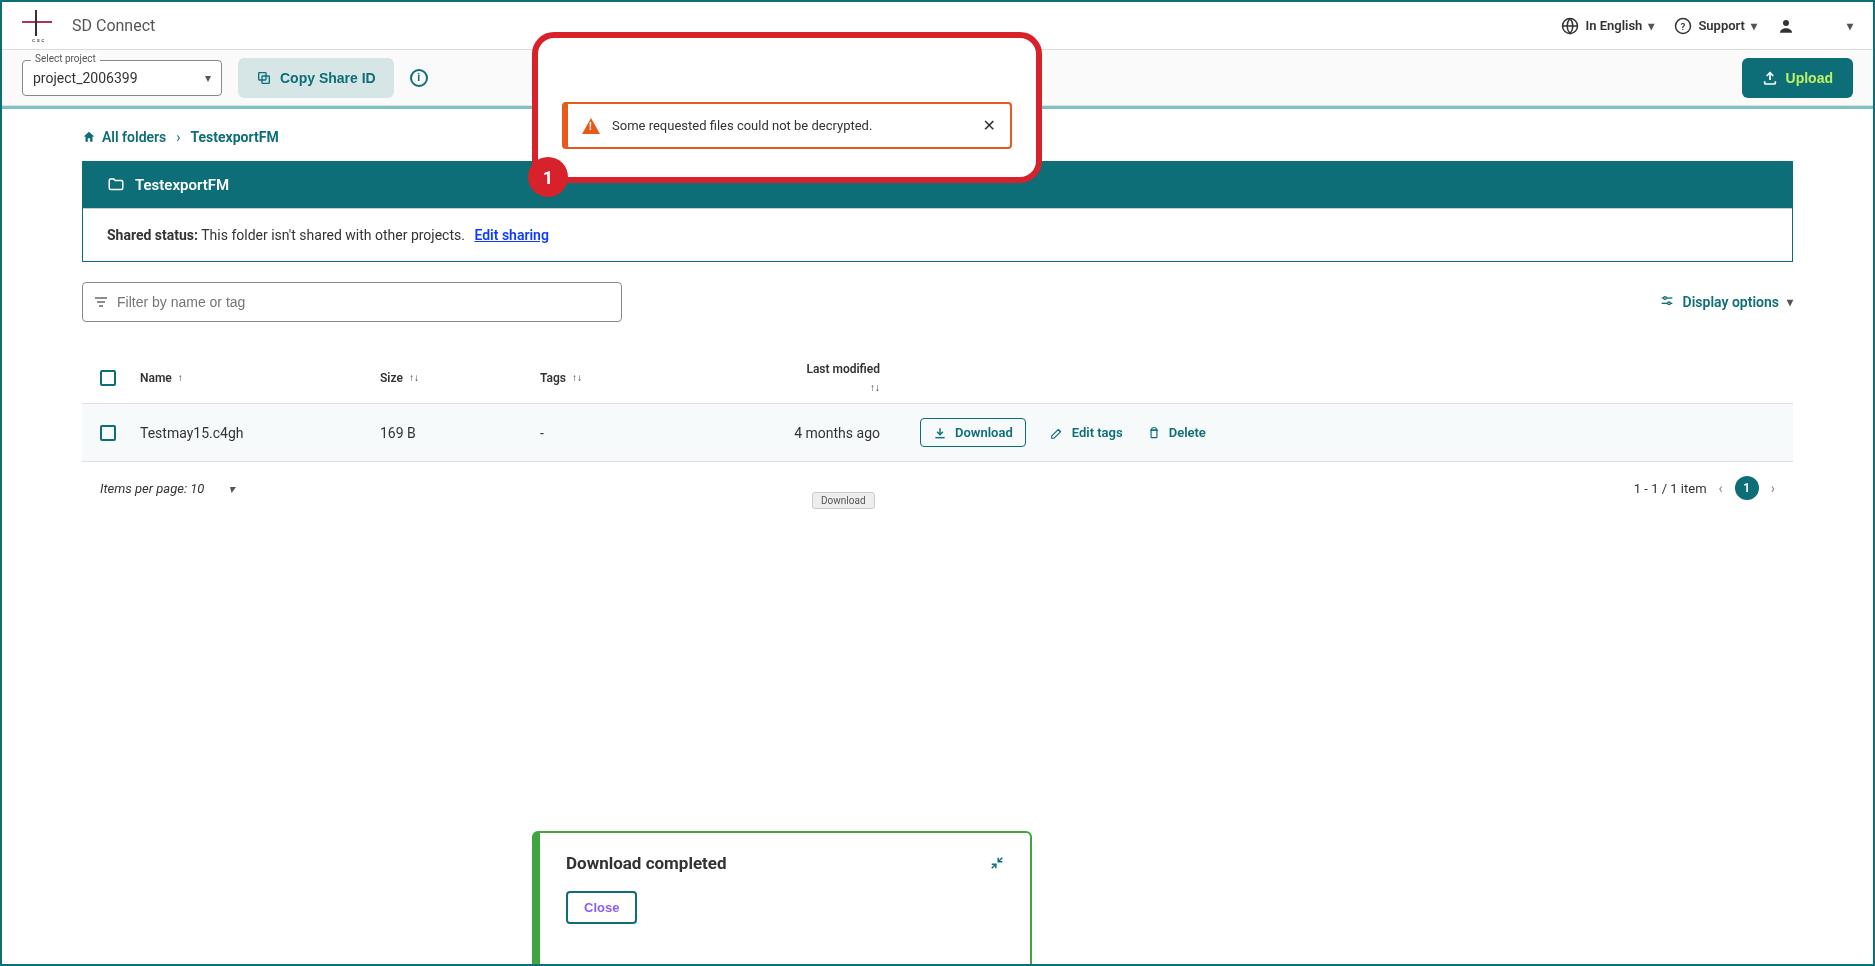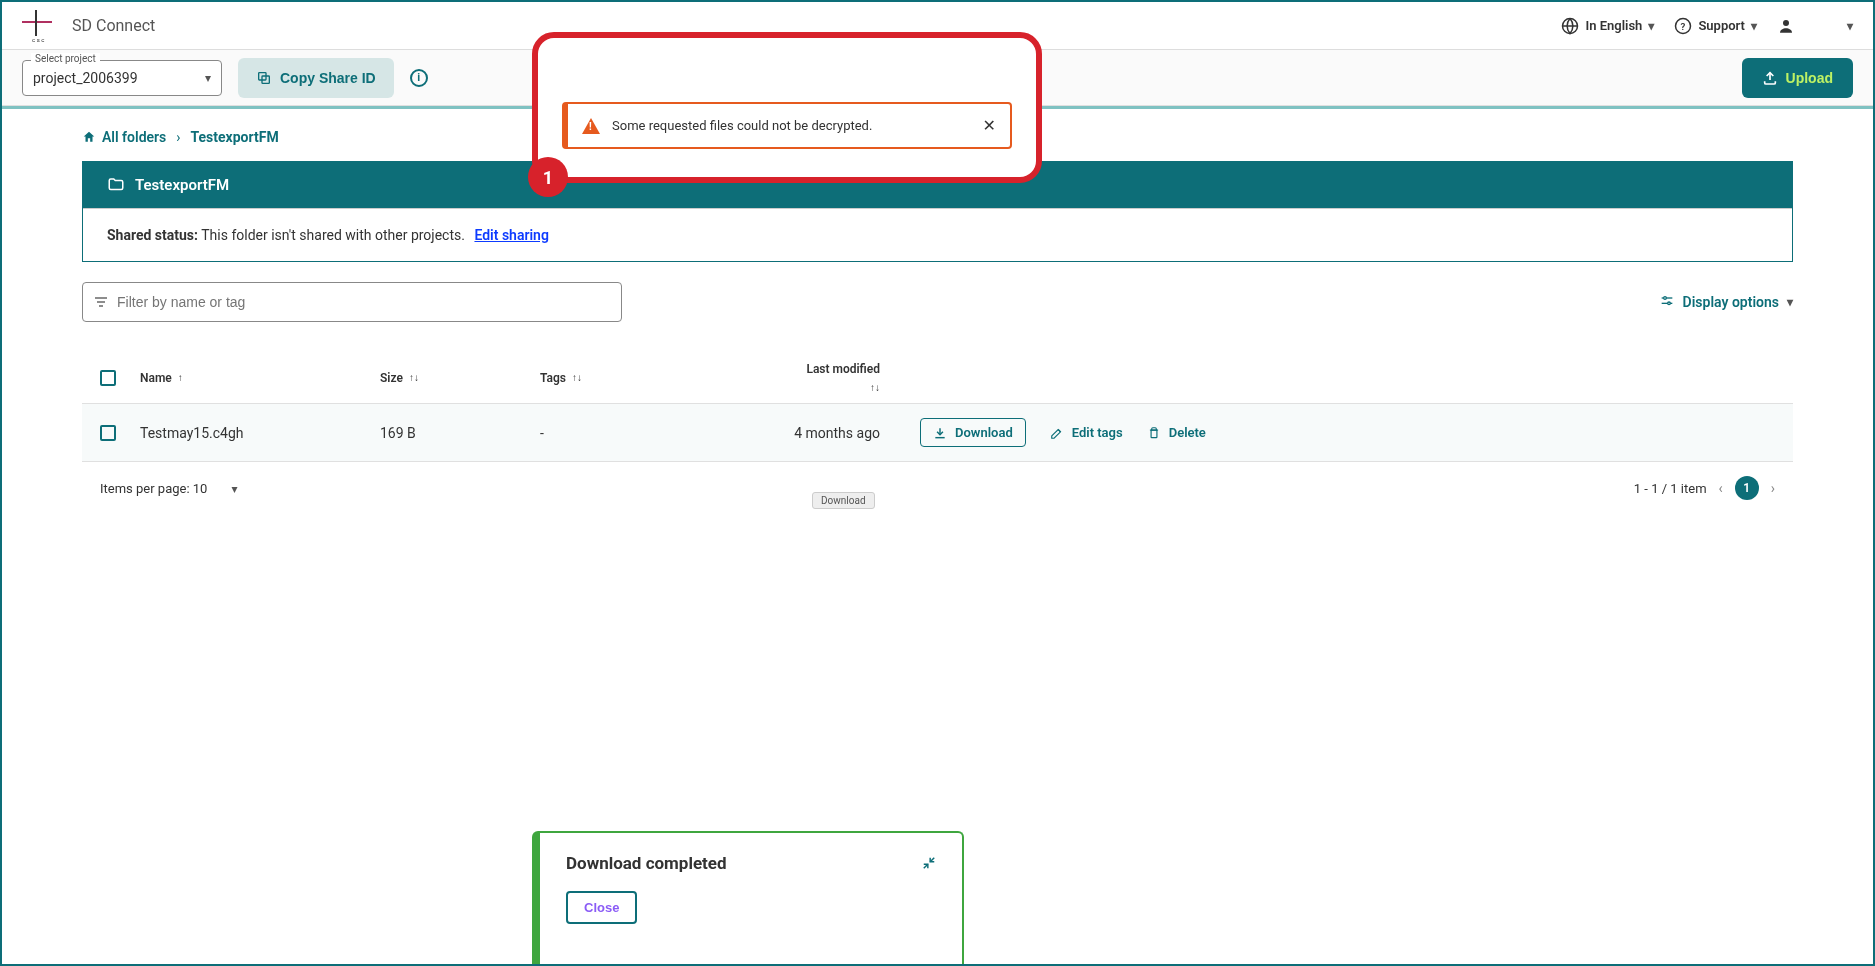--- a/index.html
+++ b/index.html
@@ -59,40 +59,40 @@
   .sort-icon { font-size: 10px; }
   
   .trow { display: flex; align-items: center; padding: 14px 18px; font-size: 14px; border-top: 1px solid #e0e0e0; border-bottom: 1px solid #e0e0e0; background: #f7fafa; }
   .chk { width: 16px; height: 16px; border: 2px solid #0d6e78; border-radius: 2px; cursor: pointer; }
   .row-actions { display: flex; align-items: center; gap: 24px; justify-content: flex-start; padding-left: 40px;}
   .act-btn { display: flex; align-items: center; gap: 8px; color: #0d6e78; font-weight: 600; font-size: 13px; cursor: pointer; }
   .dl-btn { border: 1px solid #0d6e78; border-radius: 4px; padding: 6px 12px; }
   
   
   .pager { display: flex; align-items: center; padding: 14px 18px; font-size: 13px; color: #333; }
-  .pager-left { display: flex; align-items: flex-end; gap: 24px; cursor: pointer; }
+  .pager-left { display: flex; align-items: flex-end; gap: 24px; cursor: pointer; font-style: italic; }
   .pager-spacer { flex: 1; }
   .pager-right { display: flex; align-items: center; gap: 12px; }
   .page-num { background: #0d6e78; color: #fff; width: 24px; height: 24px; border-radius: 50%; display: flex; align-items: center; justify-content: center; font-size: 12px; font-weight: 600; }
   .page-nav { color: #888; cursor: pointer; font-size: 14px; }
   
   
   .alert-wrap { position: absolute; top: 30px; left: 530px; width: 510px; border: 6px solid #d7222b; border-radius: 22px; padding: 28px 24px; background: #fff; z-index: 10; }
   .alert-inner { border: 2px solid #e65a1e; border-left: 6px solid #e65a1e; border-radius: 4px; padding: 12px 14px; display: flex; align-items: center; gap: 12px; background: #fff; margin-top: 36px; }
   .alert-tri { width: 0; height: 0; border-left: 9px solid transparent; border-right: 9px solid transparent; border-bottom: 16px solid #e65a1e; position: relative; }
   .alert-tri::after { content: "!"; position: absolute; top: 3px; left: -2px; color: #fff; font-size: 10px; font-weight: bold; }
   .alert-text { flex: 1; font-size: 13px; color: #333; }
   .alert-close { color: #333; cursor: pointer; font-size: 16px; }
   .badge-1 { position: absolute; bottom: -20px; left: -10px; width: 40px; height: 40px; background: #d7222b; color: #fff; border-radius: 50%; display: flex; align-items: center; justify-content: center; font-size: 18px; font-weight: 700; }
   
   
   .tooltip-download { position: absolute; top: 490px; left: 810px; background: #eee; color: #555; font-size: 10px; padding: 2px 8px; border-radius: 3px; border: 1px solid #ccc; }
   
   
-  .toast { position: absolute; bottom: 0; left: 530px; width: 432px; border: 2px solid #3fa63f; border-left: 8px solid #3fa63f; border-bottom: none; border-radius: 6px 6px 0 0; background: #fff; padding: 20px 26px 40px 26px; margin-top: 38px; }
+  .toast { position: absolute; bottom: 0; left: 530px; width: 500px; border: 2px solid #3fa63f; border-left: 8px solid #3fa63f; border-bottom: none; border-radius: 6px 6px 0 0; background: #fff; padding: 20px 26px 40px 26px; margin-top: 38px; }
   .toast-head { display: flex; align-items: center; }
   .toast-title { font-size: 17px; font-weight: 700; color: #333; flex: 1; }
   .toast-min { color: #0d6e78; cursor: pointer; font-size: 13px; }
   .toast-close-btn { border: 2px solid #0d6e78; border-radius: 4px; padding: 7px 16px; color: #8b5cf6; font-weight: 600; font-size: 13px; background: #fff; cursor: pointer; margin-top: 18px; }
 
   svg { display: block; }
 </style>
 </head>
 <body>
 

